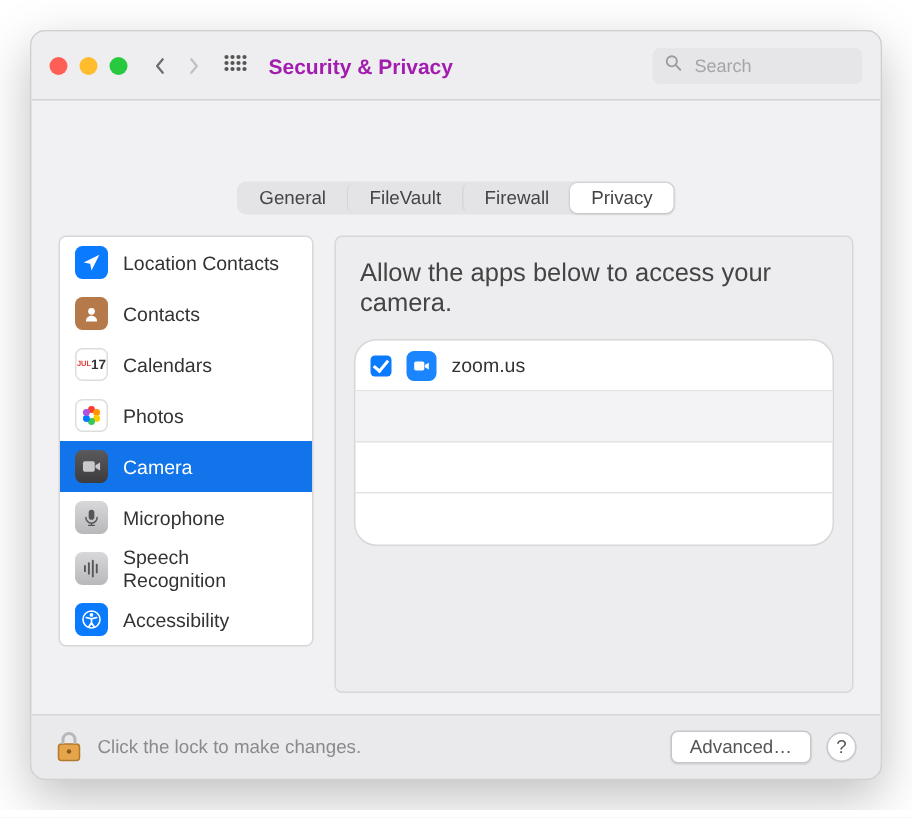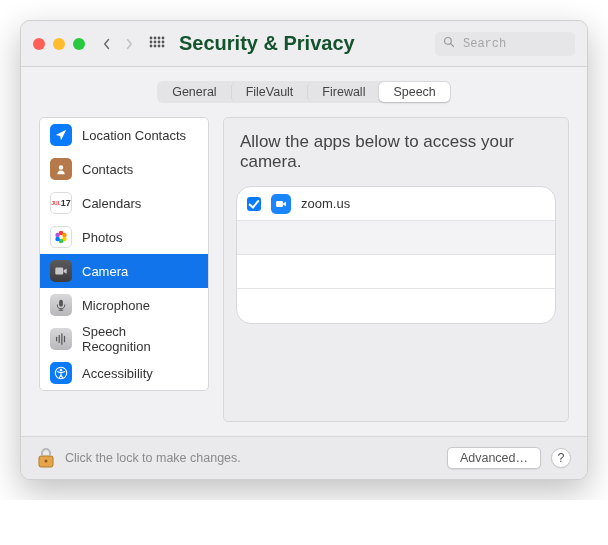--- a/index.html
+++ b/index.html
@@ -30,45 +30,46 @@
   }
   .traffic { display: flex; gap: 8px; margin-right: 16px; }
   .dot { width: 12px; height: 12px; border-radius: 50%; }
   .red { background: #ff5f56; }
   .yellow { background: #ffbd2e; }
   .green { background: #27c93f; }
   .navarrows { display: flex; gap: 10px; margin-right: 14px; }
   .navarrows svg { width: 12px; height: 12px; display: block; }
   .grid-icon { margin-right: 14px; }
   .grid-icon svg { width: 16px; height: 16px; display:block; }
-  .wtitle { font-weight: 600; font-size: 20px; color: #14532d; }
+  .wtitle { font-weight: 600; font-size: 14px; color: #a21caf; }
   .spacer { flex: 1; }
   .searchbox {
     display: flex; align-items: center;
     width: 140px; height: 24px;
     background: #e6e6e8; border-radius: 5px;
     padding: 0 8px; gap: 6px;
     color: #8a8a8e;
   }
   .searchbox svg { width: 12px; height: 12px; }
   .searchbox input {
     border: none; background: transparent; outline: none;
-    width: 100%; font-size: 12px; color: #be185d; font-family: Liberation Mono, monospace;
+    width: 100%; font-size: 12px; color: #be185d;
   }
   .searchbox input::placeholder { color: #a5a5a9; }
 
   .tabstrip {
     display: flex; justify-content: center;
     padding: 14px 0 8px;
   }
   .segmented {
     display: flex;
     background: #e4e4e7;
     border-radius: 6px;
     padding: 1px;
+    margin-top: 40px;
   }
   .segmented .seg {
     padding: 3px 14px;
     font-size: 12.5px;
     color: #444;
     border-radius: 5px;
     cursor: default;
   }
   .segmented .seg + .seg { border-left: 1px solid rgba(0,0,0,0.06); }
   .segmented .seg.active {
@@ -217,21 +218,21 @@
       </span>
       <input placeholder="Search" style="">
     </div>
   </div>
 
   <div class="tabstrip">
     <div class="segmented">
       <div class="seg">General</div>
       <div class="seg">FileVault</div>
       <div class="seg">Firewall</div>
-      <div class="seg active">Speech</div>
+      <div class="seg active">Privacy</div>
     </div>
   </div>
 
   <div class="content">
 
     <div class="sidebar-box">
       <div class="sb-item">
         <span class="ic" style="background:#0a7aff">
           <svg viewBox="0 0 16 16" width="14" height="14">
               <path d="M2 8 L14 2 L8 14 L7 9 Z" fill="#fff"></path>

